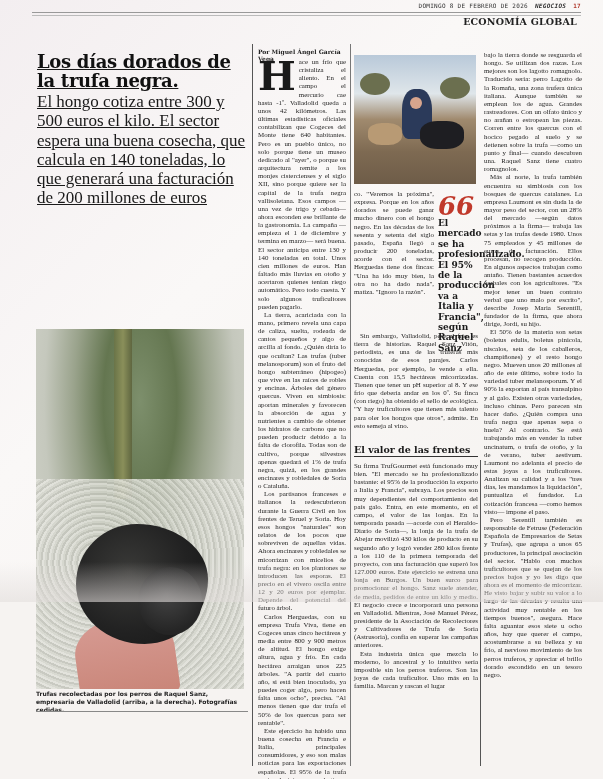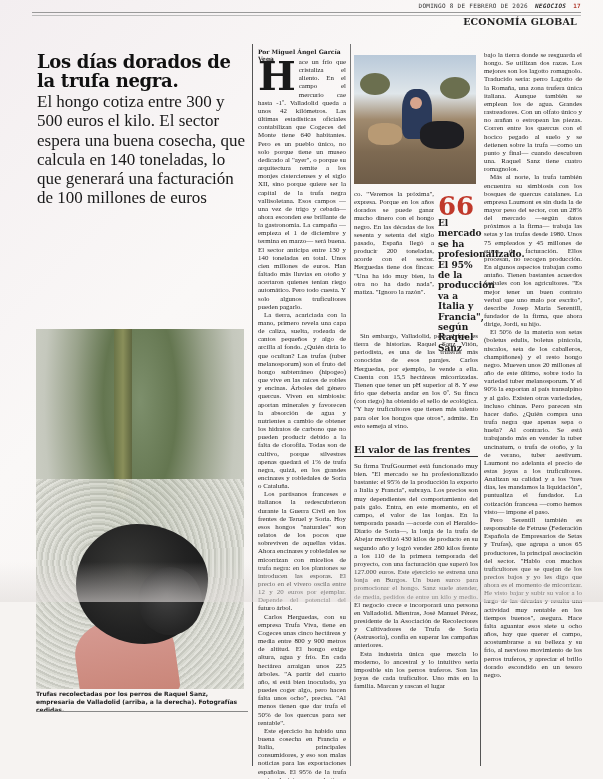--- a/index.html
+++ b/index.html
@@ -3,21 +3,21 @@
 <meta charset="utf-8">
 <style>
   html,body{margin:0;padding:0;}
   body{width:603px;height:779px;background:#f6f3f1;position:relative;overflow:hidden;font-family:"Liberation Serif",serif;color:#1a1a1a;}
   .page{position:absolute;left:0;top:0;width:603px;height:602px;background:linear-gradient(135deg,#f3eef0 0%,#faf8f7 40%,#f5f2ef 100%);}
   .folio{position:absolute;top:2px;right:22px;font-family:"DejaVu Sans Mono",monospace;font-size:6px;color:#333;letter-spacing:.3px;}
   .folio .brand{font-weight:bold;font-style:italic;margin-left:3px;}
   .folio .pnum{color:#b03a2e;font-weight:bold;margin-left:3px;}
   .topline{position:absolute;left:32px;right:22px;top:12px;height:2px;border-top:1px solid #999;border-bottom:1px solid #bbb;}
   .section{position:absolute;right:26px;top:16px;font-family:"DejaVu Serif",serif;font-weight:bold;font-size:9.5px;color:#222;letter-spacing:.2px;}
-  .headline{position:absolute;left:37px;top:52px;width:212px;}
+  .headline{position:absolute;left:37px;top:52px;width:212px;text-decoration:underline;}
   .headline h1{margin:0;font-family:"DejaVu Serif",serif;font-weight:bold;font-size:18px;line-height:19px;color:#111;letter-spacing:-.3px;}
   .headline p{margin:2px 0 0 0;font-family:"Liberation Serif",serif;font-size:17px;line-height:19.3px;color:#1a1a1a;}
   .photo-main{position:absolute;left:36px;top:329px;width:208px;height:360px;overflow:hidden;
     background:radial-gradient(ellipse at 50% 20%,#7d8f6c 0%,#647650 25%,#9aa38c 45%,#c5c8bd 65%,#d8d9d0 100%);}
   .photo-main .trunk{position:absolute;left:78px;top:0;width:18px;height:170px;background:linear-gradient(90deg,#6a7448,#8a8f5a,#5f6640);}
   .photo-main .gravel{position:absolute;left:0;right:0;top:150px;bottom:0;background:repeating-radial-gradient(circle at 30% 40%,#e6e6e0 0 2px,#c7c8c0 2px 4px,#d9dad2 4px 6px);opacity:.85;}
   .photo-main .truffle{position:absolute;left:40px;top:195px;width:132px;height:120px;background:radial-gradient(circle at 40% 40%,#3a3a38 0%,#222 55%,#151515 100%);border-radius:46% 54% 48% 52%/50% 46% 54% 50%;}
   .photo-main .truffle2{position:absolute;left:102px;top:238px;width:64px;height:68px;background:radial-gradient(circle at 45% 40%,#444 0%,#252525 70%);border-radius:50%;}
   .photo-main .hand{position:absolute;left:40px;top:290px;width:100px;height:80px;background:linear-gradient(180deg,#d69a92,#c98578);border-radius:40% 40% 10% 10%;transform:rotate(-8deg);}
   .caption{position:absolute;left:36px;top:690px;width:212px;font-family:"DejaVu Sans",sans-serif;font-weight:bold;font-size:6px;line-height:8px;color:#222;}
@@ -31,21 +31,21 @@
   .vrule{position:absolute;border-left:1px solid #555;}
   .photo-top{position:absolute;left:354px;top:55px;width:122px;height:129px;overflow:hidden;
     background:linear-gradient(180deg,#b9c9d9 0%,#dfe6ea 30%,#a08a6e 50%,#7e6a52 75%,#6e5c48 100%);}
   .photo-top .tree{position:absolute;top:18px;width:30px;height:22px;border-radius:50%;background:#6b6f4f;}
   .photo-top .person{position:absolute;left:48px;top:34px;width:30px;height:50px;border-radius:40% 40% 20% 20%;background:#2b3a5a;}
   .photo-top .face{position:absolute;left:56px;top:42px;width:12px;height:12px;border-radius:50%;background:#d8a58d;}
   .photo-top .dog1{position:absolute;left:14px;top:68px;width:34px;height:22px;border-radius:40%;background:#b89a74;}
   .photo-top .dog2{position:absolute;left:66px;top:66px;width:44px;height:28px;border-radius:40%;background:#1e1e22;}
   .col2{left:354px;top:190px;width:80px;}
   .quote{position:absolute;left:438px;top:196px;width:42px;}
-  .quote .mark{font-family:"DejaVu Serif",serif;font-weight:bold;font-size:26px;line-height:20px;color:#c0392b;}
+  .quote .mark{font-family:"DejaVu Serif",serif;font-weight:bold;font-size:26px;line-height:20px;color:#c0392b;font-style:italic;}
   .quote .txt{font-family:"DejaVu Serif",serif;font-weight:bold;font-size:9px;line-height:10.4px;color:#1a1a1a;margin-top:2px;}
   .col2b{left:354px;top:332px;width:124px;}
   .subhead{position:absolute;left:354px;top:444px;font-family:"DejaVu Serif",serif;font-weight:bold;font-size:9.5px;color:#1a1a1a;}
   .subhead-rule{position:absolute;left:354px;top:456px;width:124px;border-top:1px solid #333;}
   .col2c{left:354px;top:462px;width:124px;}
   .col3{left:484px;top:51px;width:98px;}
   .smudge{position:absolute;left:0;right:0;bottom:0;height:40px;background:linear-gradient(180deg,rgba(230,226,224,0),rgba(225,220,218,.6));}
 </style>
 </head>
 <body>
@@ -55,21 +55,21 @@
   <div class="folio">
     <span>DOMINGO 8 DE FEBRERO DE 2026</span>
     <span class="brand">NEGOCIOS</span>
     <span class="pnum">17</span>
   </div>
   <div class="topline"></div>
   <div class="section">ECONOMÍA GLOBAL</div>
 
   <div class="headline">
     <h1>Los días dorados de la trufa negra.</h1>
-    <p>El hongo cotiza entre 300 y 500 euros el kilo. El sector espera una buena cosecha, que calcula en 140 toneladas, lo que generará una facturación de 100 millones de euros</p>
+    <p>El hongo cotiza entre 300 y 500 euros el kilo. El sector espera una buena cosecha, que calcula en 140 toneladas, lo que generará una facturación de 200 millones de euros</p>
   </div>
 
   <div class="photo-main" title="truffle-in-hand-photo">
     <div class="trunk"></div>
     <div class="gravel"></div>
     <div class="hand"></div>
     <div class="truffle"></div>
     <div class="truffle2"></div>
   </div>
   <div class="caption">Trufas recolectadas por los perros de Raquel Sanz, empresaria de Valladolid (arriba, a la derecha). Fotografías cedidas.</div>

